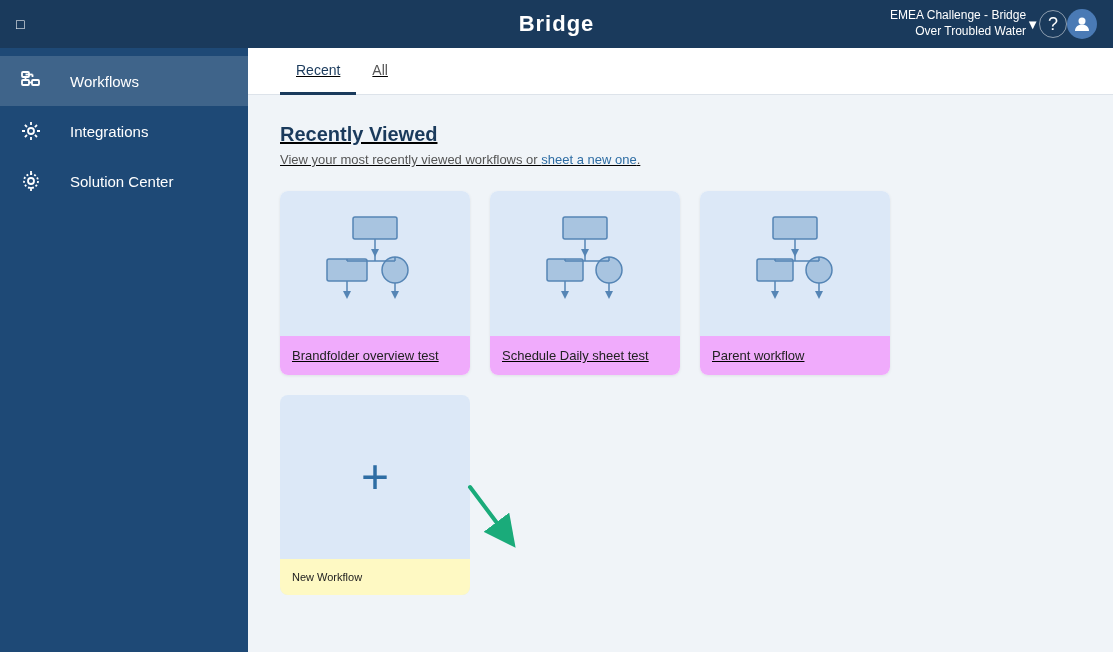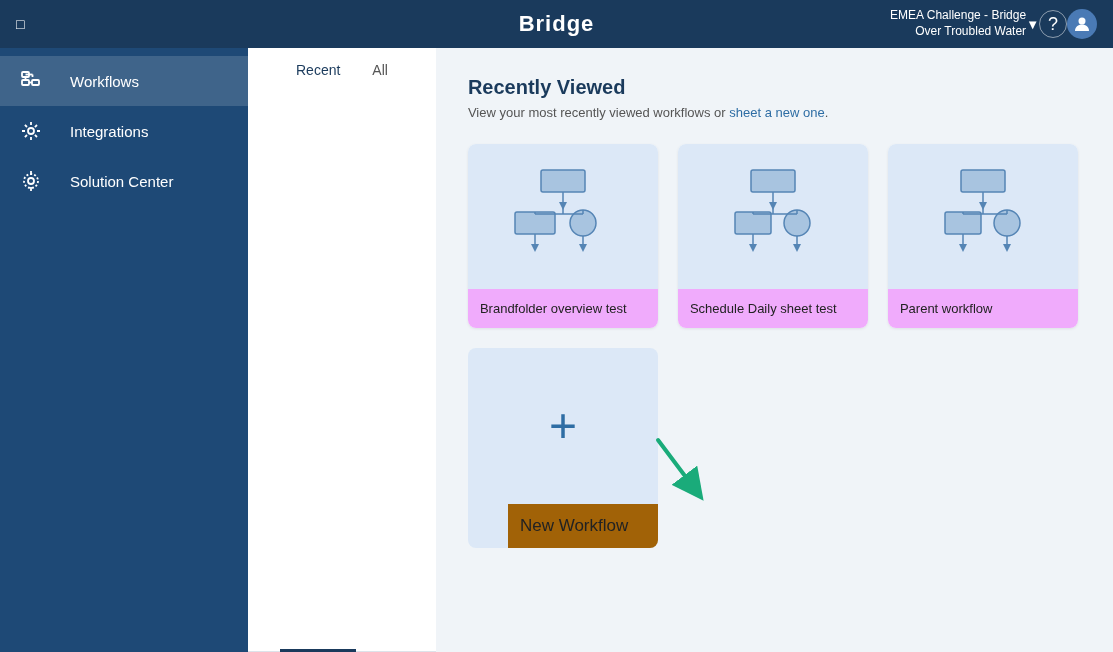--- a/index.html
+++ b/index.html
@@ -105,22 +105,23 @@
       display: flex;
       align-items: center;
       justify-content: center;
     }
 
     
     .content {
       flex: 1;
       background: #f0f4f8;
       display: flex;
-      flex-direction: row;
+      flex-direction: column;
       overflow: hidden;
+      text-decoration: underline;
     }
 
     
     .tabs {
       background: white;
       display: flex;
       border-bottom: 1px solid #dde3ea;
       padding: 0 32px;
       flex-shrink: 0;
     }
@@ -209,25 +210,24 @@
       padding: 30px;
     }
     .plus-icon {
       font-size: 48px;
       color: #2e6da4;
       font-weight: 300;
       line-height: 1;
     }
     .new-card-label {
       padding: 12px 12px;
-      font-size: 17px;
+      font-size: 11px;
       font-weight: 500;
       color: #222;
-      background: #a16207;
-      margin-left: 40px;
+      background: #fef9c3;
     }
 
     
     .workflow-diagram {
       width: 120px;
       height: 110px;
     }
   </style>
 </head>
 <body>

